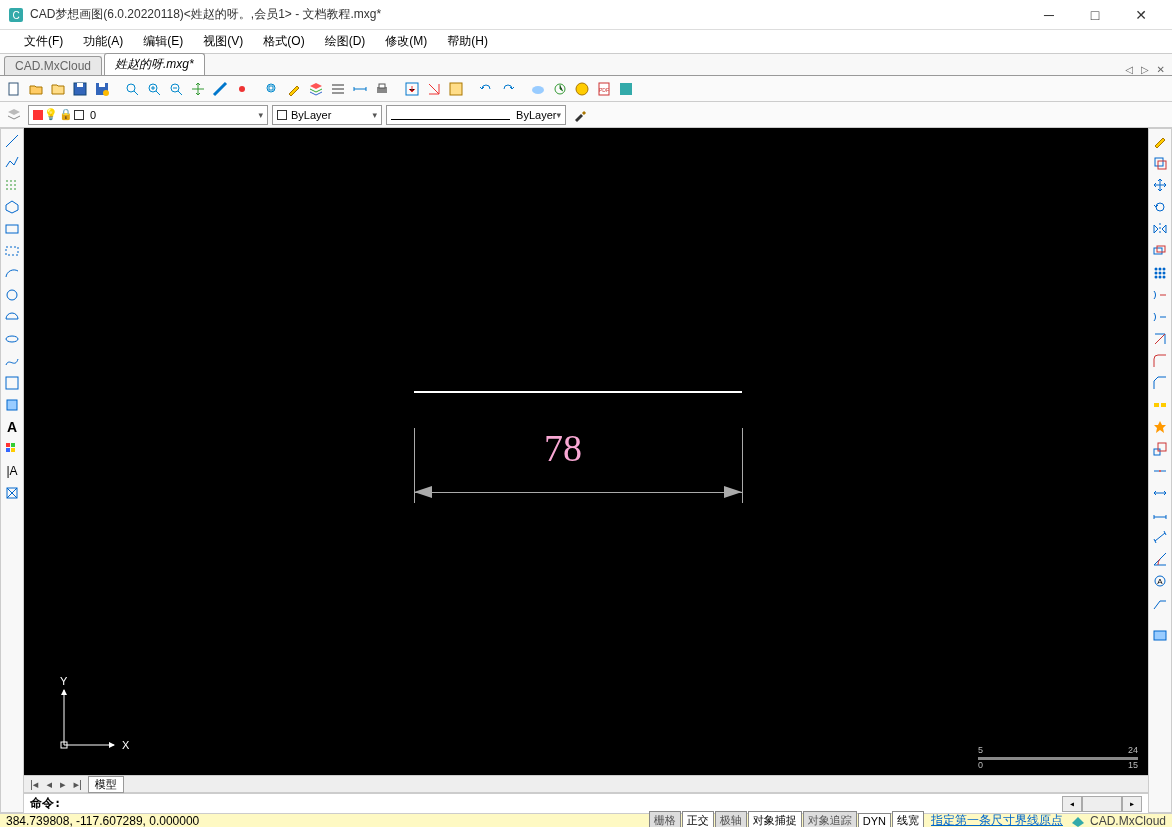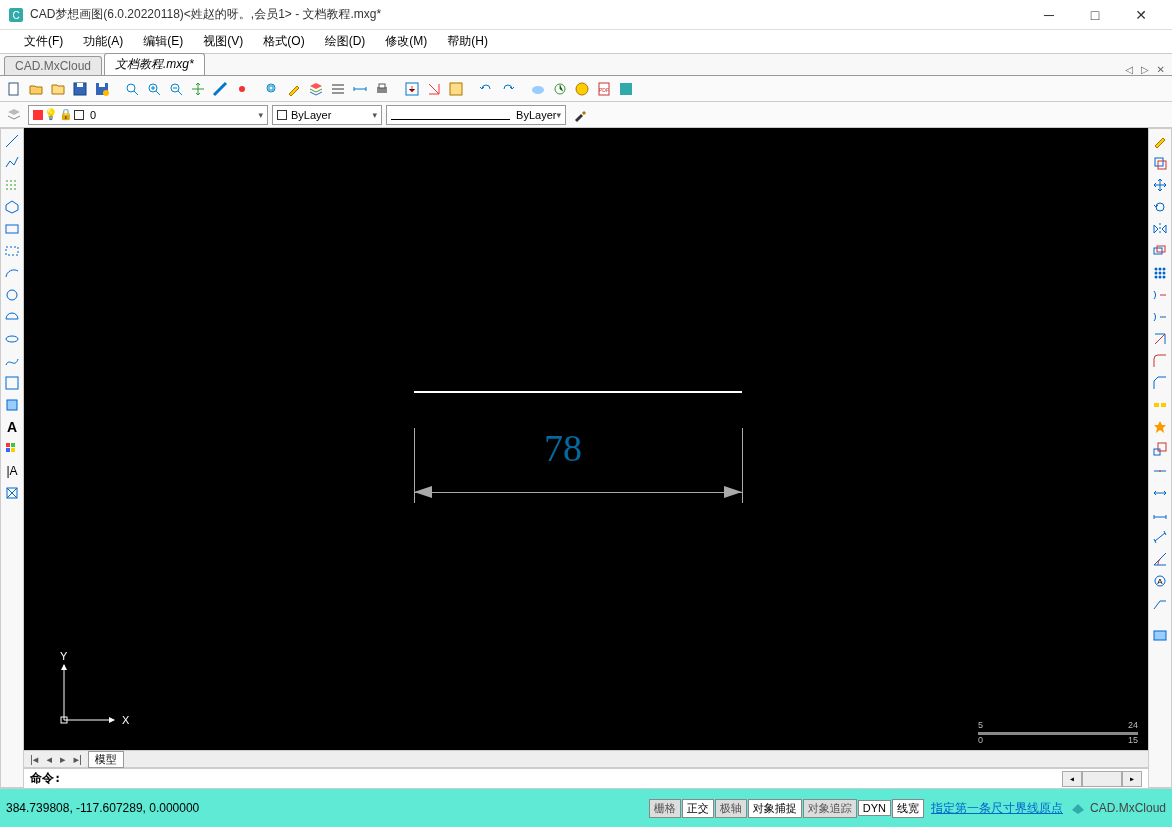--- a/index.html
+++ b/index.html
@@ -35,34 +35,34 @@
   .canvas-wrap { flex: 1; display: flex; flex-direction: column; min-width: 0; }
   .canvas { flex: 1; background: #000; position: relative; overflow: hidden; }
   .white-line { position: absolute; top: 263px; left: 390px; width: 328px; height: 2px; background: #fff; }
   .dim-line { position: absolute; top: 364px; left: 390px; width: 328px; height: 1px; background: #aaa; }
   .dim-ext { position: absolute; width: 1px; background: #aaa; }
   .dim-ext.l { left: 390px; top: 300px; height: 75px; }
   .dim-ext.r { left: 718px; top: 300px; height: 75px; }
   .dim-arrow { position: absolute; top: 358px; width: 0; height: 0; border-top: 6px solid transparent; border-bottom: 6px solid transparent; }
   .dim-arrow.l { left: 390px; border-right: 18px solid #aaa; }
   .dim-arrow.r { right: calc(100% - 718px); border-left: 18px solid #aaa; }
-  .dim-value { position: absolute; top: 298px; left: 520px; color: #0369a1; font-size: 38px; font-family: serif; }
+  .dim-value { position: absolute; top: 298px; left: 520px; color: #f9a8d4; font-size: 38px; font-family: serif; }
   .ucs { position: absolute; bottom: 10px; left: 20px; }
   .ruler { position: absolute; bottom: 5px; right: 10px; color: #bbb; font-size: 9px; }
   .ruler-bar { width: 160px; height: 3px; background: #888; margin-top: 2px; }
   .model-tabs { height: 18px; background: #eee; display: flex; align-items: center; padding: 0 4px; gap: 4px; font-size: 11px; border-top: 1px solid #ccc; border-bottom: 1px solid #ccc; }
   .model-tabs .arrow { padding: 0 2px; color: #555; }
   .model-tabs .mtab { background: #fff; border: 1px solid #999; padding: 0 6px; }
   .cmd-output { height: 42px; overflow: hidden; font-size: 12px; padding: 2px 6px; background: #fff; border-top: 1px solid #ccc; line-height: 1.4; font-family: SimSun, monospace; }
   .cmd-input-row { height: 20px; display: flex; align-items: center; padding: 0 6px; border-top: 1px solid #ccc; background: #fff; font-family: SimSun, monospace; }
   .cmd-input-row .label { font-size: 12px; margin-right: 4px; font-weight: bold; }
   .cmd-input-row input { flex: 1; border: none; outline: none; font-size: 12px; font-family: SimSun, monospace; }
   .cmd-input-row .hscroll { display: flex; gap: 0; }
   .cmd-input-row .hscroll span { width: 20px; height: 16px; border: 1px solid #aaa; background: #eee; text-align: center; font-size: 10px; line-height: 14px; }
-  .statusbar { height: 39px; display: flex; align-items: center; padding: 0 6px; gap: 8px; background: #5eead4; border-top: 1px solid #ccc; font-size: 12px; }
+  .statusbar { height: 14px; display: flex; align-items: center; padding: 0 6px; gap: 8px; background: #fef9c3; border-top: 1px solid #ccc; font-size: 12px; }
   .status-toggles { margin-left: auto; display: flex; gap: 1px; align-items: center; }
   .toggle { padding: 1px 4px; border: 1px solid #888; font-size: 11px; }
   .toggle.off { background: #ddd; color: #555; }
   .toggle.on { background: #fff; }
   .status-link { color: #0066cc; text-decoration: underline; margin: 0 6px; }
   .cloud-logo { display: flex; align-items: center; gap: 4px; color: #444; }
 </style>
 </head>
 <body>
 
@@ -85,21 +85,21 @@
   <span class="mi">编辑(E)</span>
   <span class="mi">视图(V)</span>
   <span class="mi">格式(O)</span>
   <span class="mi">绘图(D)</span>
   <span class="mi">修改(M)</span>
   <span class="mi">帮助(H)</span>
 </div>
 
 <div class="tabbar-row">
   <div class="tab inactive">CAD.MxCloud</div>
-  <div class="tab active">文档教程.mxg*</div>
+  <div class="tab active">姓赵的呀.mxg*</div>
   <div class="tabnav">
     <span>◁</span>
     <span>▷</span>
     <span>✕</span>
   </div>
 </div>
 
 <div class="toolbar">
   <div class="tb-btn">
       <svg width="16" height="16">

